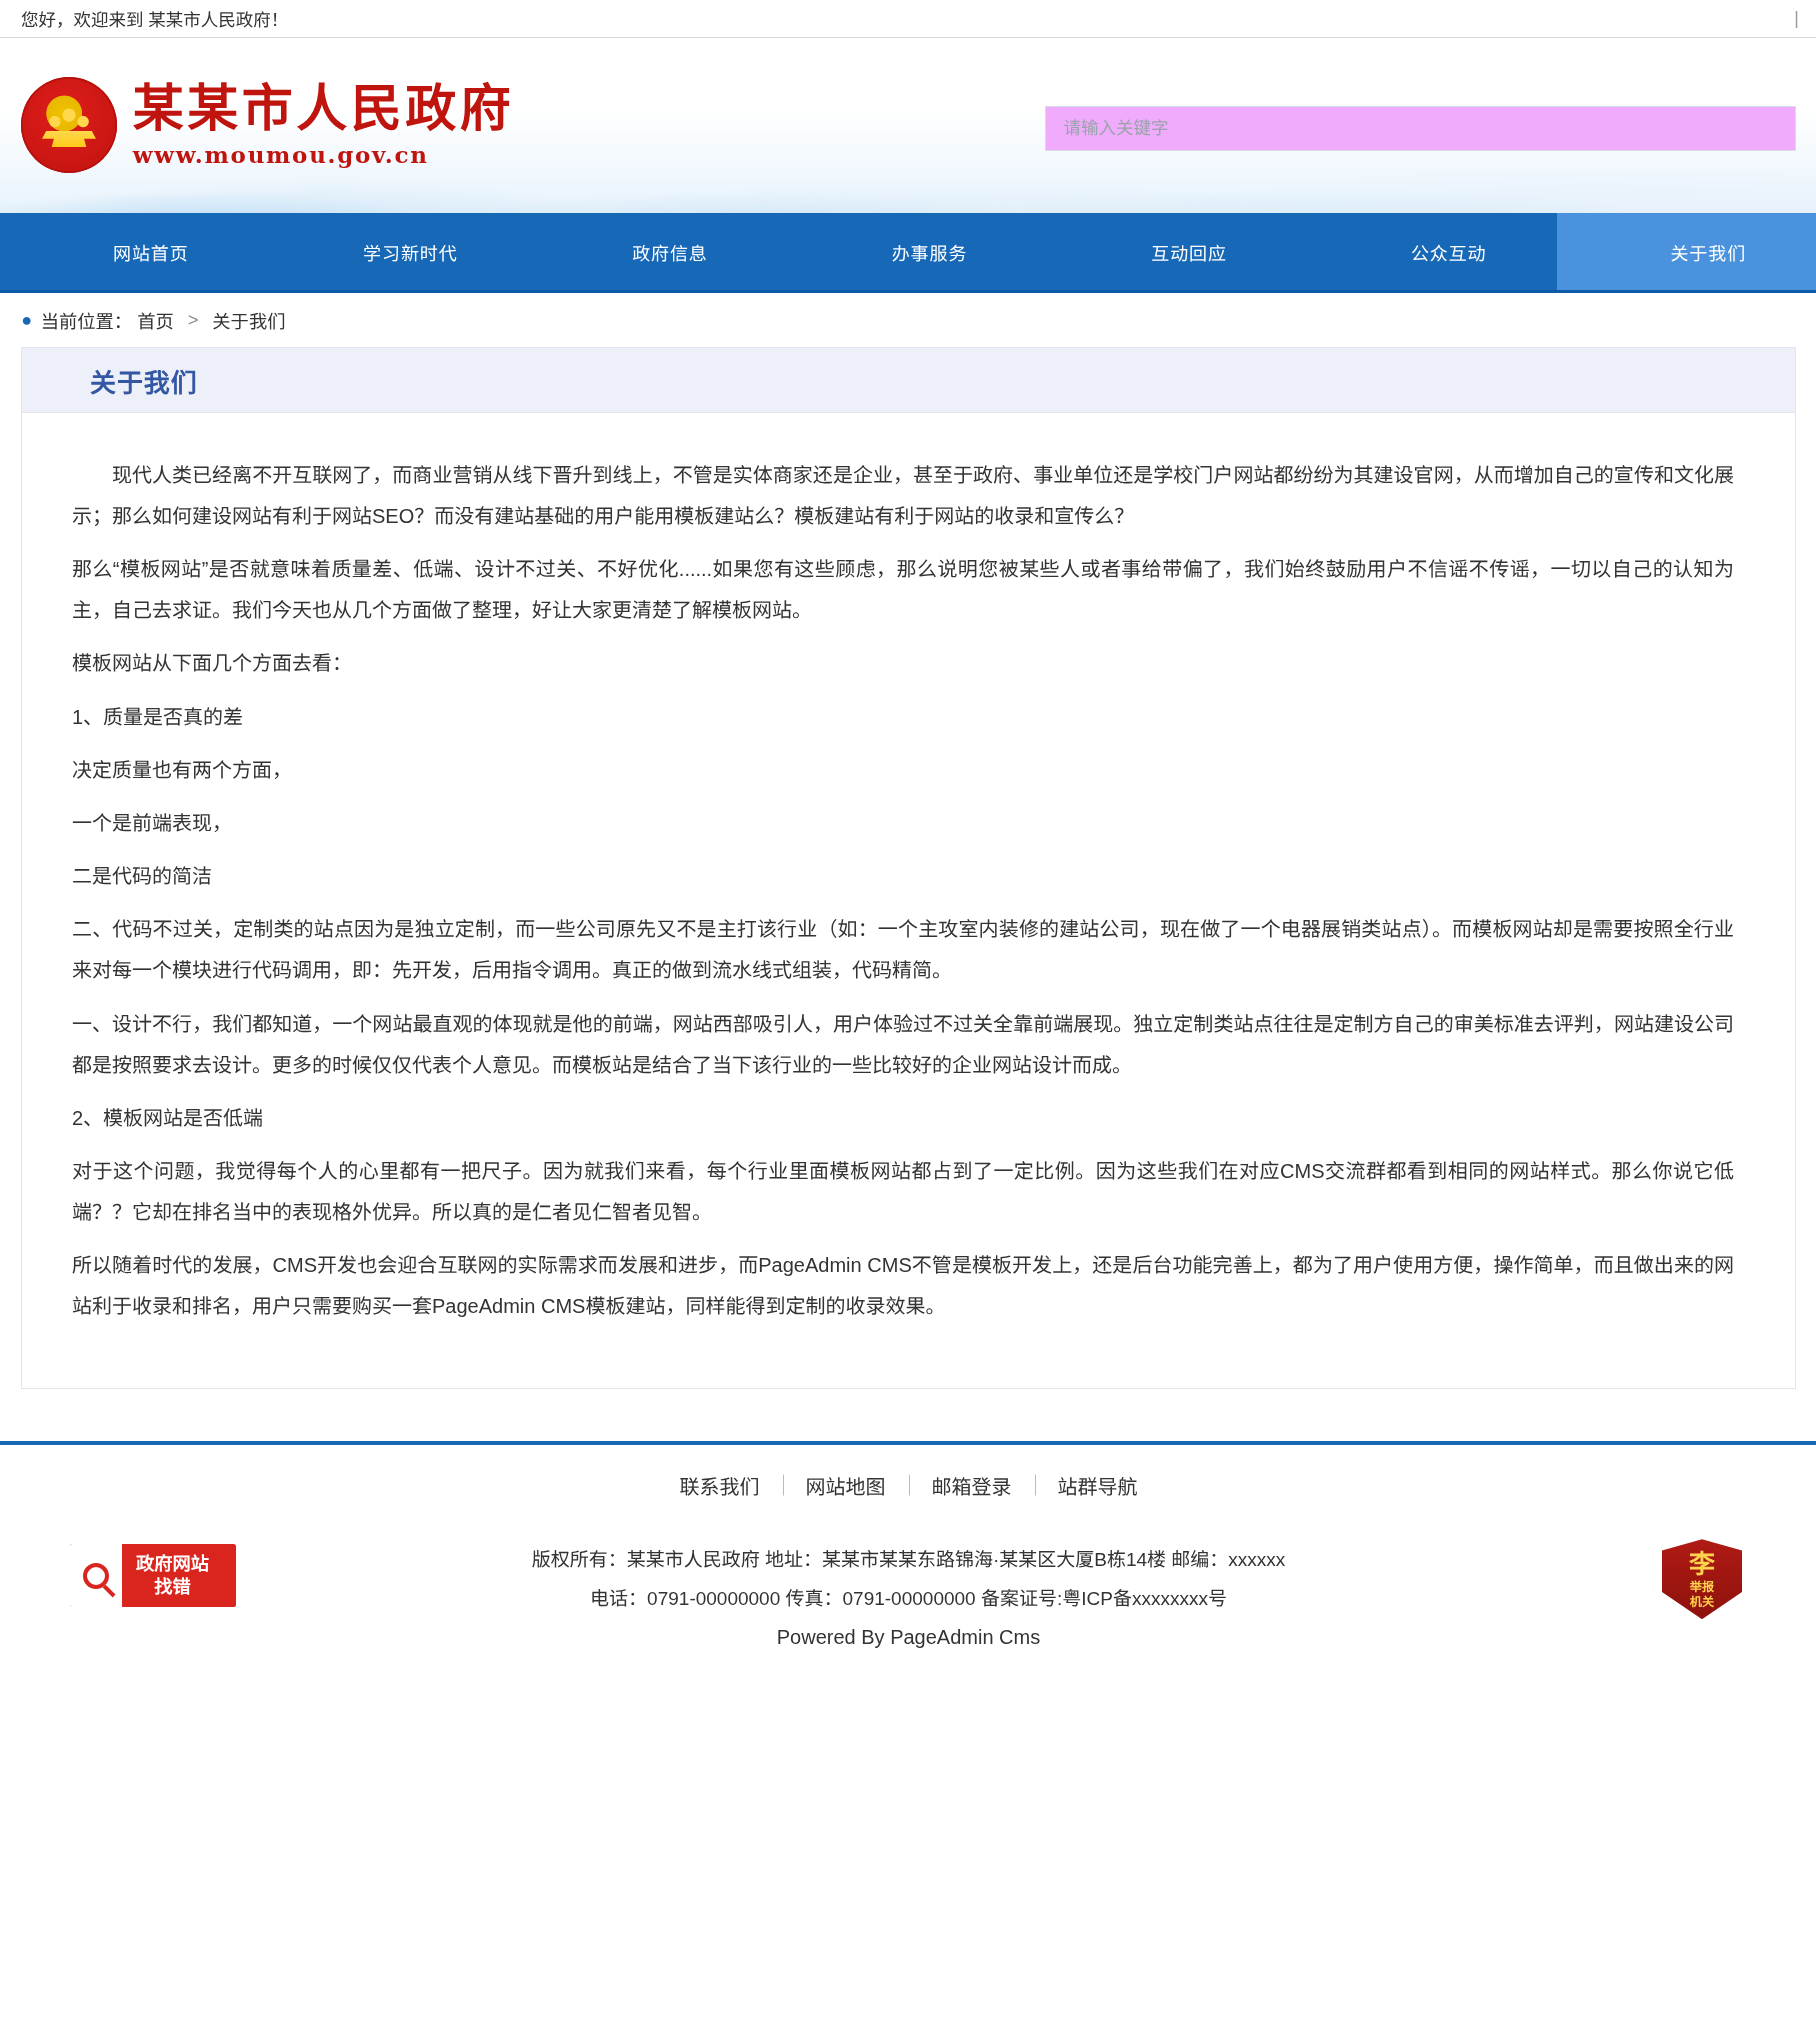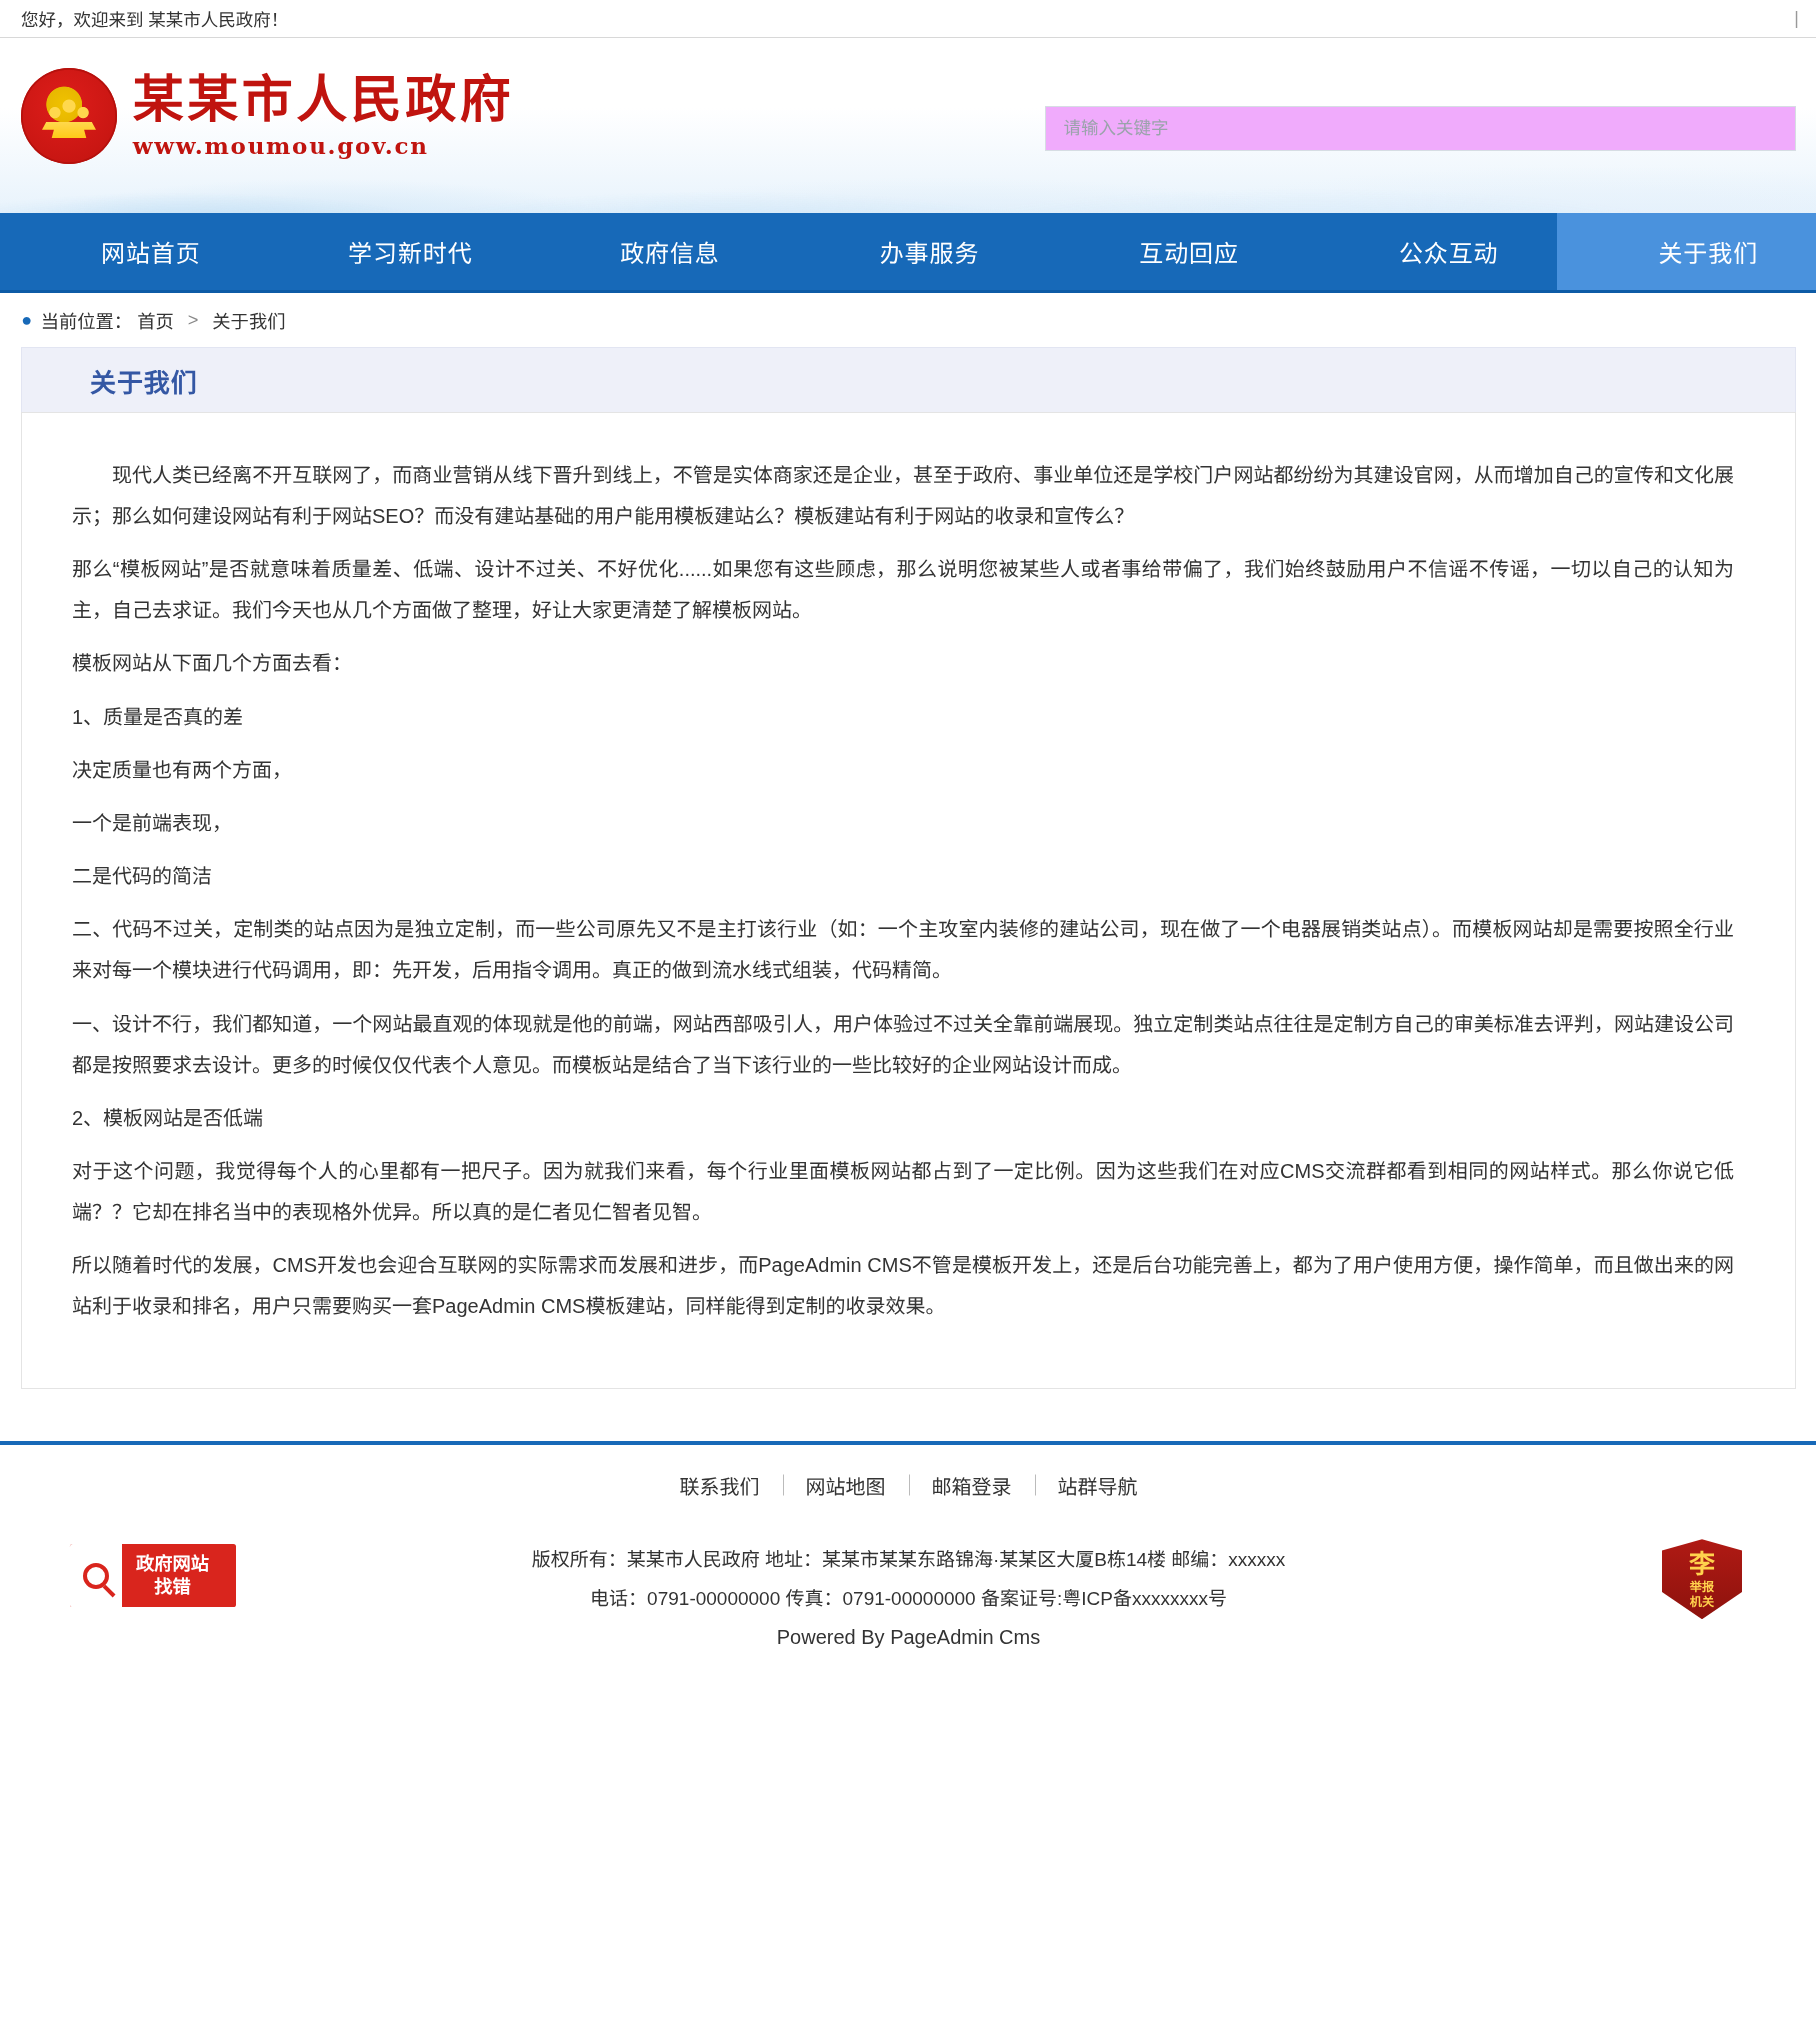--- a/index.html
+++ b/index.html
@@ -47,21 +47,21 @@
     left: 0; right: 0; bottom: 0;
     height: 56px;
     background:
       radial-gradient(ellipse 367px 52px at 10% 130%, #bcdcf3 0%, rgba(188,220,243,0) 72%),
       radial-gradient(ellipse 489px 61px at 40% 140%, #c9e3f6 0%, rgba(201,227,246,0) 72%),
       radial-gradient(ellipse 542px 61px at 72% 135%, #d5e9f8 0%, rgba(213,233,248,0) 72%);
     opacity: .9;
   }
   .logo-wrap {
     position: absolute;
-    left: 21px; top: 30px;
+    left: 21px; top: 39px;
     display: flex; align-items: center; gap: 15.7px;
     z-index: 3;
   }
   .emblem {
     width: 96px; height: 96px;
     border-radius: 50%;
     background: radial-gradient(circle at 45% 38%, #f0c200 0%, #e8b800 22%, #d71b18 23%, #c0130f 100%);
     position: relative;
     box-shadow: 0 0 0 1.7px #b5110d inset;
   }
@@ -128,21 +128,21 @@
     background: #1769b8;
     height: 80px;
     display: flex;
     align-items: stretch;
     border-bottom: 3.5px solid #0d5ba6;
   }
   .nav a {
     flex: 1;
     display: flex; align-items: center; justify-content: center;
     color: #fff;
-    font-size: 24px;
+    font-size: 18px;
     text-decoration: none;
     letter-spacing: 0.9px;
     padding-left: 42px;
   }
   .nav a.active { background: #4a92dd; }
 
   
   .crumb {
     height: 54px;
     display: flex; align-items: center;

